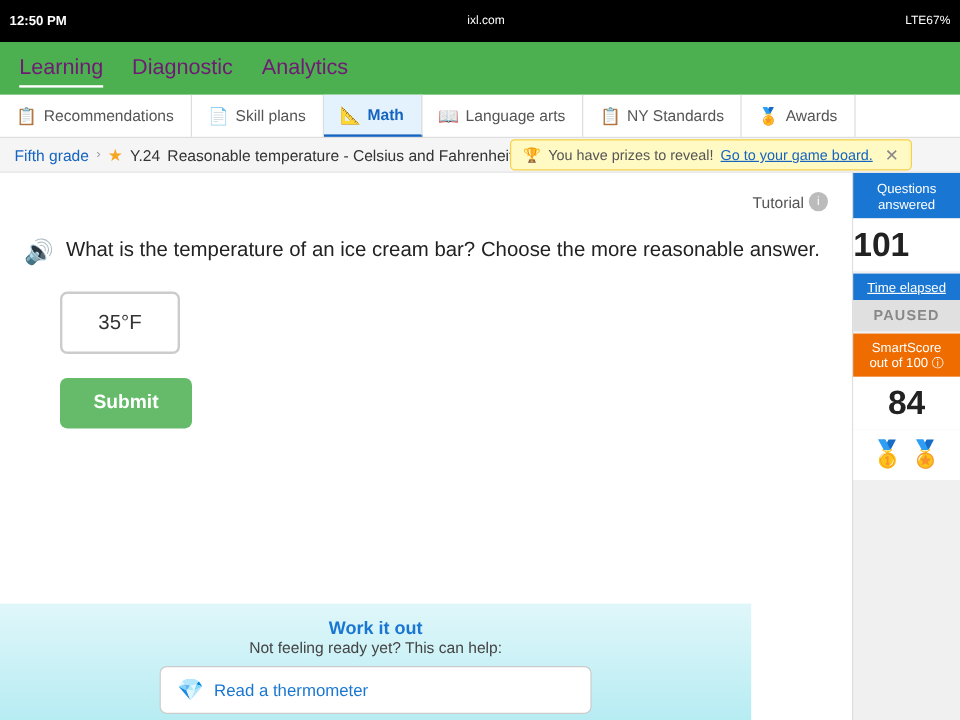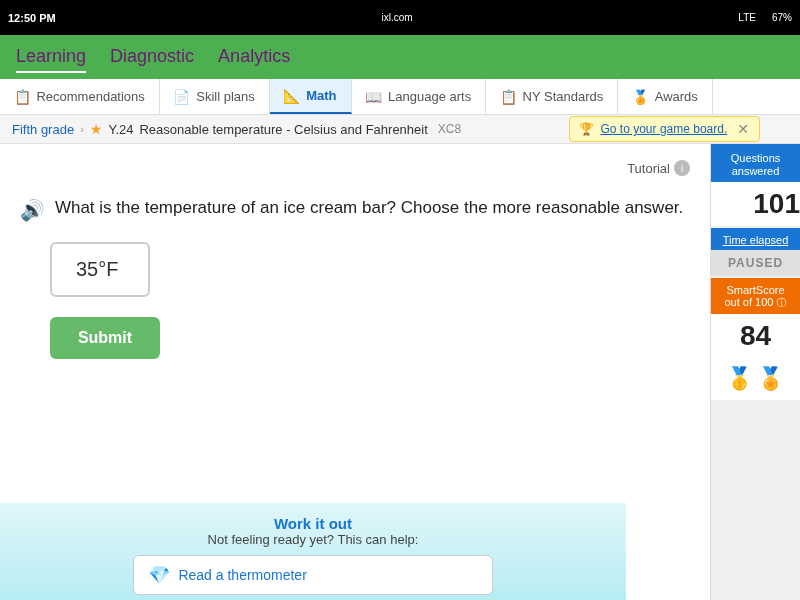--- a/index.html
+++ b/index.html
@@ -11,21 +11,21 @@
       color: #fff;
       font-size: 11px;
       padding: 2px 8px;
       display: flex;
       justify-content: space-between;
       align-items: center;
       height: 35px;
     }
     .status-left { font-weight: 600; }
     .status-center { font-size: 10px; }
-    .status-right { display: flex; gap: 16px; align-items: flex-start; font-size: 10px; }
+    .status-right { display: flex; gap: 0; align-items: flex-start; font-size: 10px; }
 
     
     .top-nav {
       background: #4caf50;
       display: flex;
       align-items: center;
       height: 44px;
       padding: 0 16px;
       gap: 24px;
     }
@@ -157,24 +157,24 @@
     .answer-choices {
       display: flex;
       gap: 12px;
       margin-left: 30px;
     }
     .answer-btn {
       border: 2px solid #ccc;
       border-radius: 6px;
       background: #fff;
       padding: 14px 24px;
-      font-size: 20px;
+      font-size: 17px;
       cursor: pointer;
       min-width: 100px;
-      text-align: left;
+      text-align: center;
       color: #333;
     }
 
     .submit-btn {
       background: #66bb6a;
       color: #fff;
       border: none;
       border-radius: 6px;
       padding: 12px 24px;
       font-size: 16px;
@@ -197,21 +197,21 @@
       background: #1976d2;
       color: #fff;
       text-align: center;
       padding: 8px 4px 4px;
     }
     .qa-label { font-size: 11px; line-height: 1.2; }
     .qa-number {
       font-size: 28px;
       font-weight: 700;
       color: #fff;
-      text-align: right;
+      text-align: left;
       background: #fff;
       color: #222;
       padding: 6px 0;
     }
     .time-elapsed-box {
       background: #1976d2;
       color: #fff;
       text-align: center;
       padding: 6px 4px 4px;
       margin-top: 2px;
@@ -349,20 +349,21 @@
 <div class="breadcrumb-bar">
   <span class="breadcrumb-link">Fifth grade</span>
   <span class="breadcrumb-sep">›</span>
   <span class="breadcrumb-star">★</span>
   <span class="breadcrumb-current">Y.24</span>
   <span class="breadcrumb-current">Reasonable temperature - Celsius and Fahrenheit</span>
   <span class="breadcrumb-code">XC8</span>
 
   <div class="prize-banner">
     <span>🏆</span>
+    <span>You have prizes to reveal!</span>
     <a>Go to your game board.</a>
     <span class="prize-close">✕</span>
   </div>
 </div>
 
 <div class="main-area">
 
   <div class="question-panel">
     <div class="tutorial-row">
       <span>Tutorial</span>

